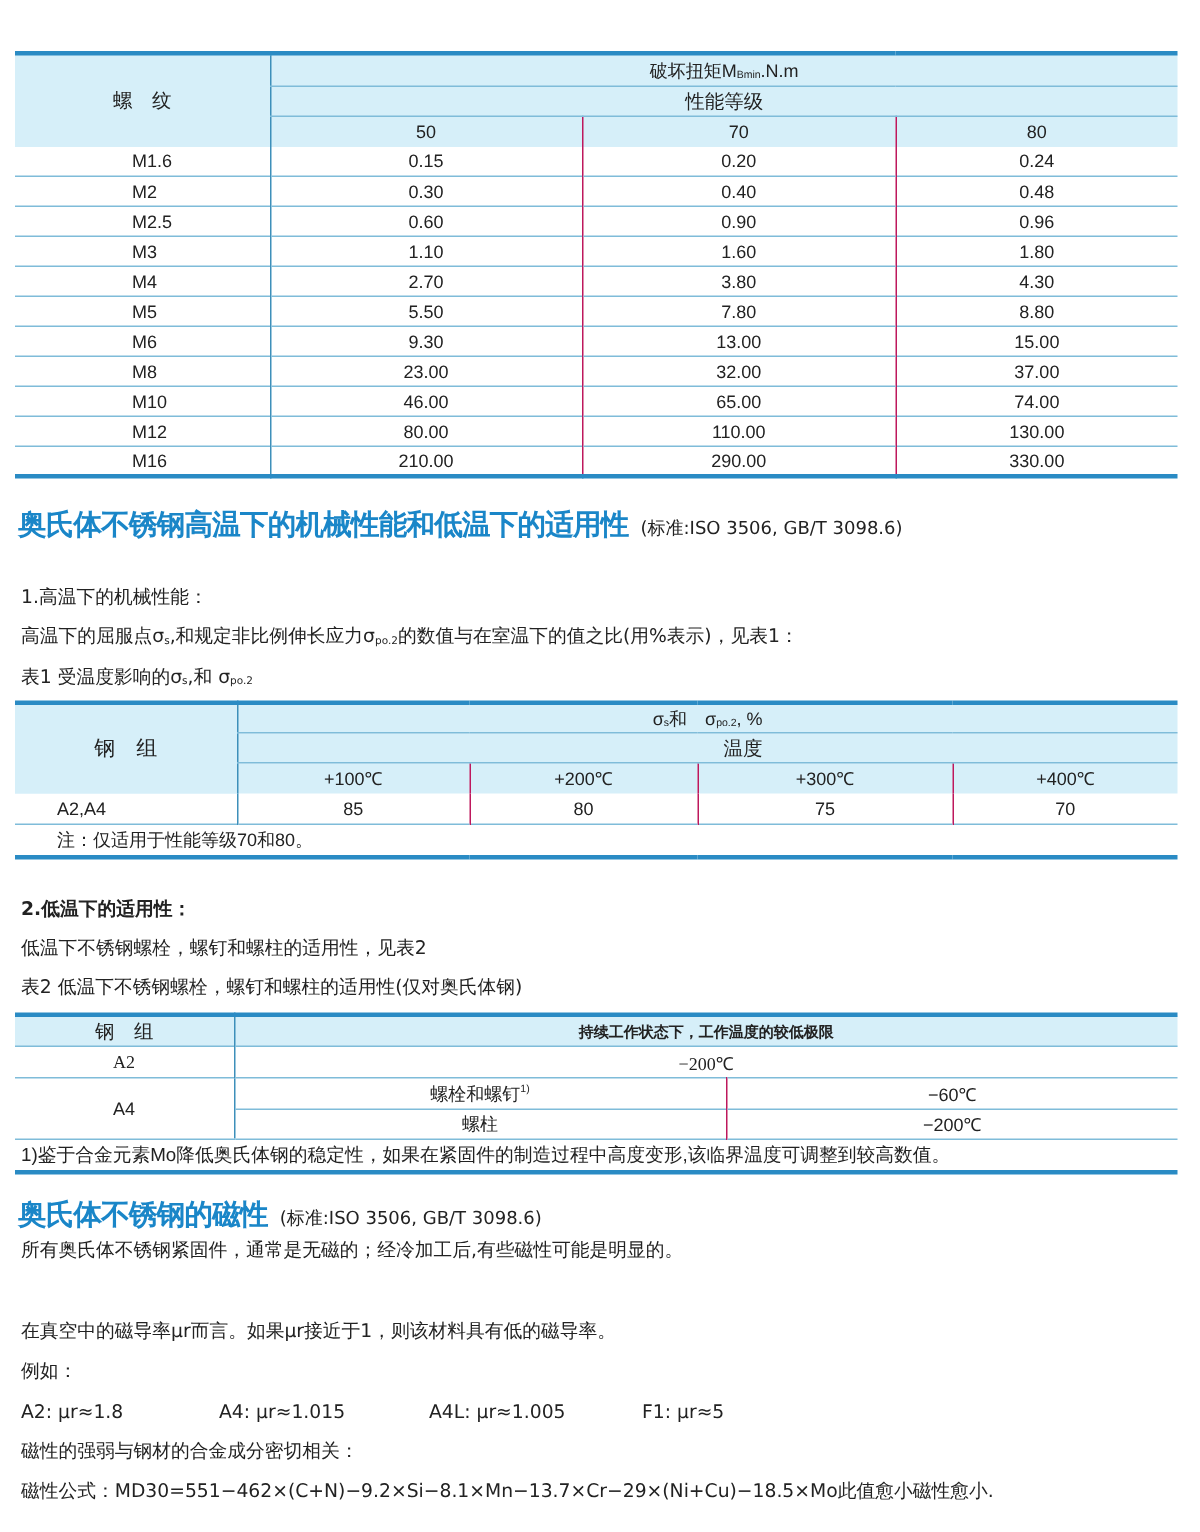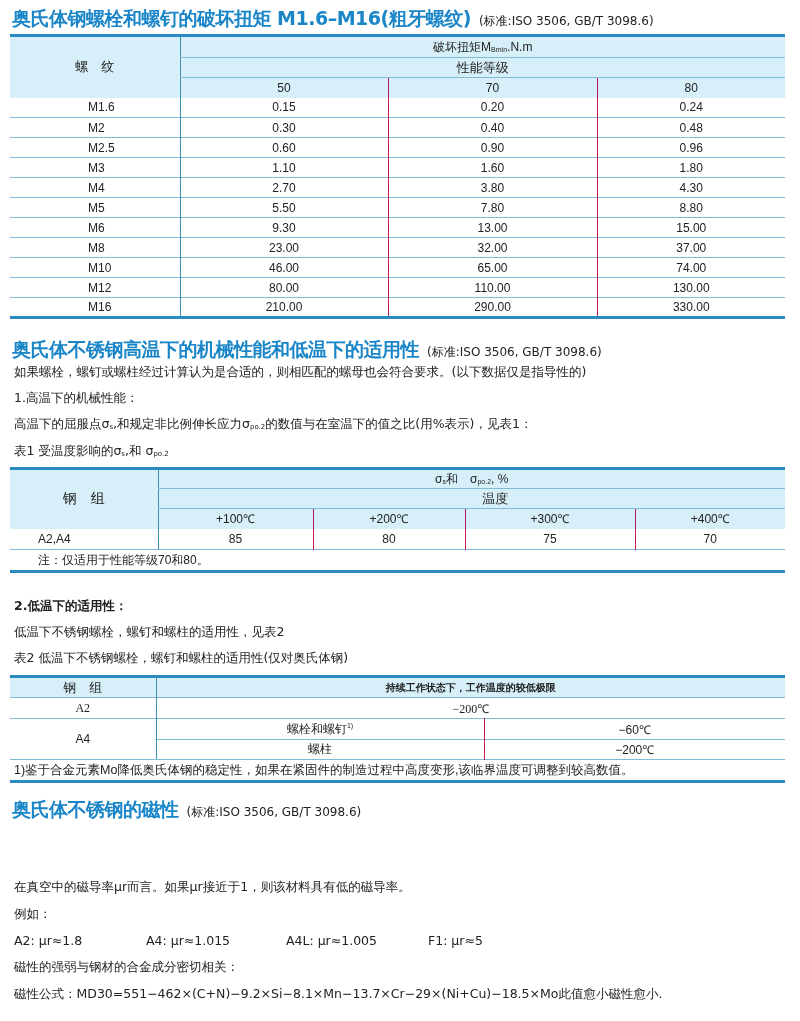--- a/index.html
+++ b/index.html
@@ -41,23 +41,20 @@
   .vline { border-left: 1px solid #be185d; }
   .vline-dark { border-left: 1px solid #3d8fba; }
   .sub { font-size: 7px; vertical-align: -1px; }
   .sup { font-size: 7px; vertical-align: 5px; }
 </style>
 </head>
 <body>
 
 <div class="page">
 
-  <div class="sec-title" style="top:6px;">
-    <span>奥氏体钢螺栓和螺钉的破坏扭矩 M1.6–M16(粗牙螺纹)</span><span class="std">(标准:ISO 3506, GB/T 3098.6)</span>
-  </div>
 
   <table class="spec top-rule bot-rule" style="top:34px;">
     <colgroup>
       <col style="width:170px">
         <col style="width:208px">
         <col style="width:209px">
         <col style="width:188px">
     </colgroup>
     <tbody>
         <tr class="hdr" style="height:22px;">
@@ -141,21 +138,20 @@
           <td class="vline-dark">210.00</td>
           <td class="vline">290.00</td>
           <td class="vline">330.00</td>
         </tr>
       </tbody>
   </table>
 
   <div class="sec-title" style="top:337px;">
     <span>奥氏体不锈钢高温下的机械性能和低温下的适用性</span><span class="std">(标准:ISO 3506, GB/T 3098.6)</span>
   </div>
-  <div class="para" style="top:364px;">如果螺栓，螺钉或螺柱经过计算认为是合适的，则相匹配的螺母也会符合要求。(以下数据仅是指导性的)</div>
   <div class="para" style="top:390px;">1.高温下的机械性能：</div>
   <div class="para" style="top:416px;">
     <span>高温下的屈服点σ</span><span class="sub">s</span><span>,和规定非比例伸长应力σ</span><span class="sub">po.2</span><span>的数值与在室温下的值之比(用%表示)，见表1：</span>
   </div>
   <div class="para" style="top:443px;">
     <span>表1  受温度影响的σ</span><span class="sub">s</span><span>,和  σ</span><span class="sub">po.2</span>
   </div>
 
   <table class="spec top-rule bot-rule" style="top:467px;">
     <colgroup>
@@ -224,20 +220,21 @@
     </tr>
     <tr style="height:22px;">
       <td colspan="3" style="text-align:left; padding-left:4px; font-size:12.5px;">1)鉴于合金元素Mo降低奥氏体钢的稳定性，如果在紧固件的制造过程中高度变形,该临界温度可调整到较高数值。</td>
     </tr>
   </tbody>
     </table>
 
   <div class="sec-title" style="top:797px;">
     <span>奥氏体不锈钢的磁性</span><span class="std">(标准:ISO 3506, GB/T 3098.6)</span>
   </div>
+  <div class="para" style="top:825px;">所有奥氏体不锈钢紧固件，通常是无磁的；经冷加工后,有些磁性可能是明显的。</div>
   <div class="para" style="top:879px;">在真空中的磁导率μr而言。如果μr接近于1，则该材料具有低的磁导率。</div>
   <div class="para" style="top:906px;">例如：</div>
   <div class="para" style="top:933px; left:14px;">A2: μr≈1.8</div>
   <div class="para" style="top:933px; left:146px;">A4: μr≈1.015</div>
   <div class="para" style="top:933px; left:286px;">A4L: μr≈1.005</div>
   <div class="para" style="top:933px; left:428px;">F1: μr≈5</div>
   <div class="para" style="top:959px;">磁性的强弱与钢材的合金成分密切相关：</div>
   <div class="para" style="top:986px;">磁性公式：MD30=551−462×(C+N)−9.2×Si−8.1×Mn−13.7×Cr−29×(Ni+Cu)−18.5×Mo此值愈小磁性愈小.</div>
 
 </div>

